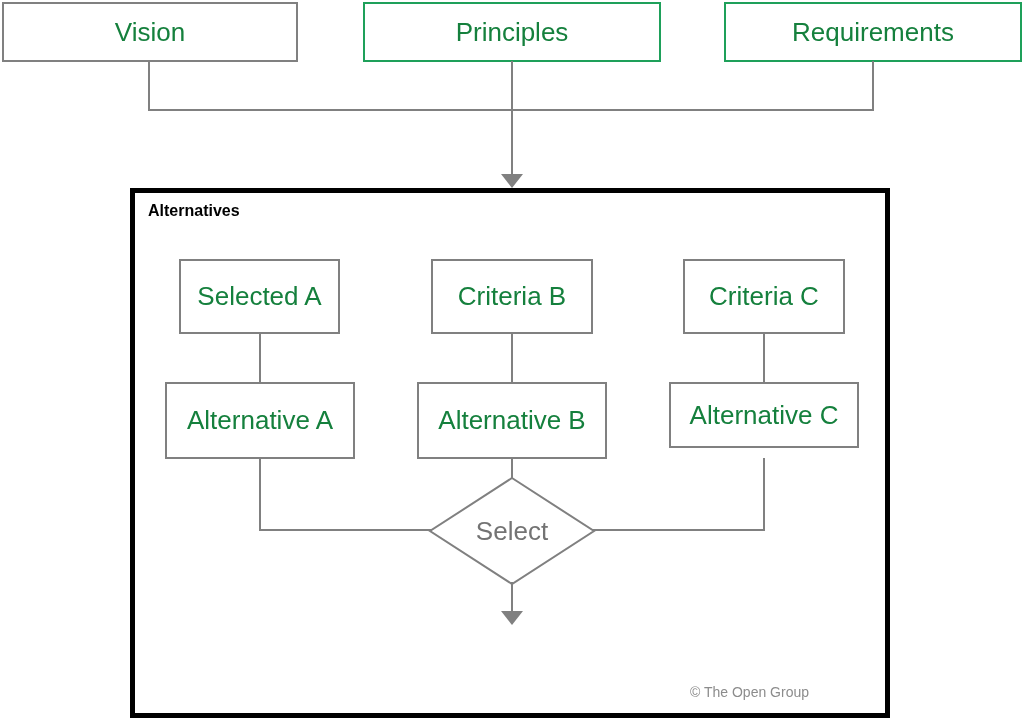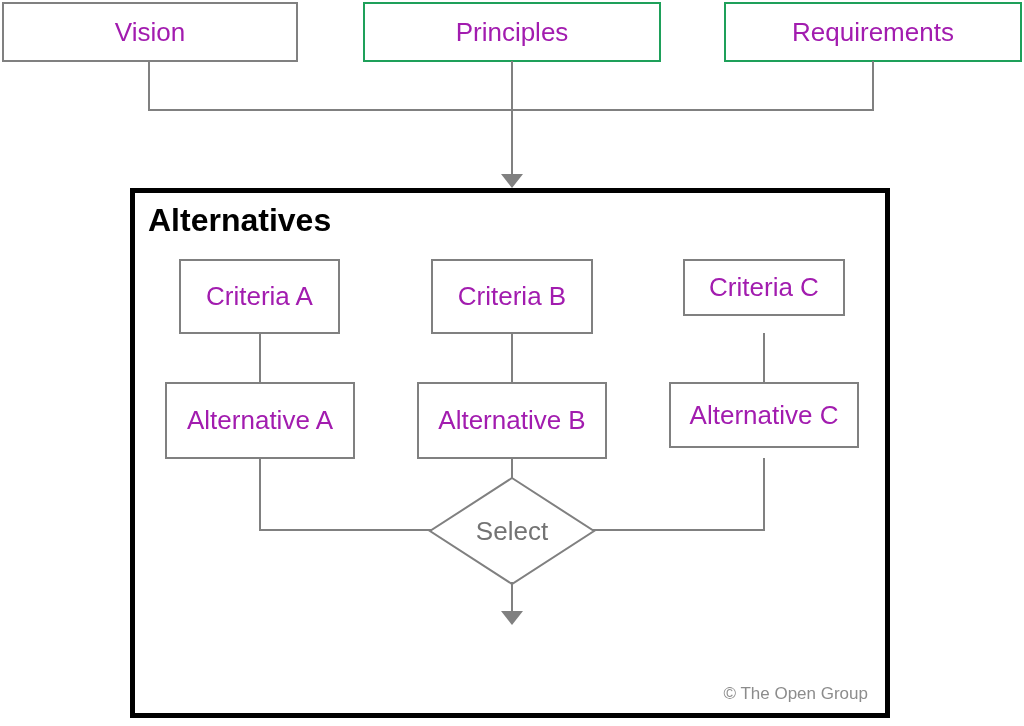--- a/index.html
+++ b/index.html
@@ -18,21 +18,21 @@
     overflow:hidden;
   }
   .box{
     position:absolute;
     box-sizing:border-box;
     background:#fff;
     display:flex;
     align-items:center;
     justify-content:center;
     font-size:26px;
-    color:#a21caf;
+    color:#15803d;
     text-align:center;
     line-height:1.1;
   }
   .border-gray{border:2px solid var(--gray);}
   .border-green{border:2px solid var(--green);}
   .line{position:absolute;background:var(--gray);}
   .arrowhead{
     position:absolute;
     width:0;height:0;
     border-left:11px solid transparent;
@@ -42,35 +42,35 @@
   .container-frame{
     position:absolute;
     box-sizing:border-box;
     left:130px;top:188px;width:760px;height:530px;
     border:5px solid var(--black);
     background:transparent;
   }
   .container-title{
     position:absolute;
     left:148px;top:202px;
-    font-size:32px;
+    font-size:16px;
     font-weight:bold;
     color:#000;
   }
   .diamond-wrap{position:absolute;left:428px;top:476px;width:168px;height:110px;}
   .diamond-label{
     position:absolute;left:428px;top:476px;width:168px;height:110px;
     display:flex;align-items:center;justify-content:center;
     font-size:26px;color:#737373;
   }
   .copyright{
     position:absolute;
     left:690px;top:684px;width:178px;
-    text-align:right;
-    font-size:17px;
+    text-align:left;
+    font-size:14px;
     color:var(--copy);
   }
 </style>
 </head>
 <body>
 
 <div class="stage">
 
   <div class="box border-gray" style="left:2px;top:2px;width:296px;height:60px;">
     <span>Vision</span>
@@ -85,26 +85,26 @@
   <div class="line" style="left:148px;top:61px;width:2px;height:49px;"></div>
   <div class="line" style="left:872px;top:61px;width:2px;height:49px;"></div>
   <div class="line" style="left:148px;top:109px;width:726px;height:2px;"></div>
   <div class="line" style="left:511px;top:61px;width:2px;height:114px;"></div>
   <div class="arrowhead" style="left:501px;top:174px;"></div>
 
   <div class="container-frame"></div>
   <div class="container-title">Alternatives</div>
 
   <div class="box border-gray" style="left:179px;top:259px;width:161px;height:75px;">
-    <span>Criteria A</span>
+    <span>Selected A</span>
   </div>
   <div class="box border-gray" style="left:431px;top:259px;width:162px;height:75px;">
     <span>Criteria B</span>
   </div>
-  <div class="box border-gray" style="left:683px;top:259px;width:162px;height:57px;">
+  <div class="box border-gray" style="left:683px;top:259px;width:162px;height:75px;">
     <span>Criteria C</span>
   </div>
 
   <div class="line" style="left:259px;top:333px;width:2px;height:50px;"></div>
   <div class="line" style="left:511px;top:333px;width:2px;height:50px;"></div>
   <div class="line" style="left:763px;top:333px;width:2px;height:50px;"></div>
 
   <div class="box border-gray" style="left:417px;top:382px;width:190px;height:77px;">
     <span>Alternative B</span>
   </div>

